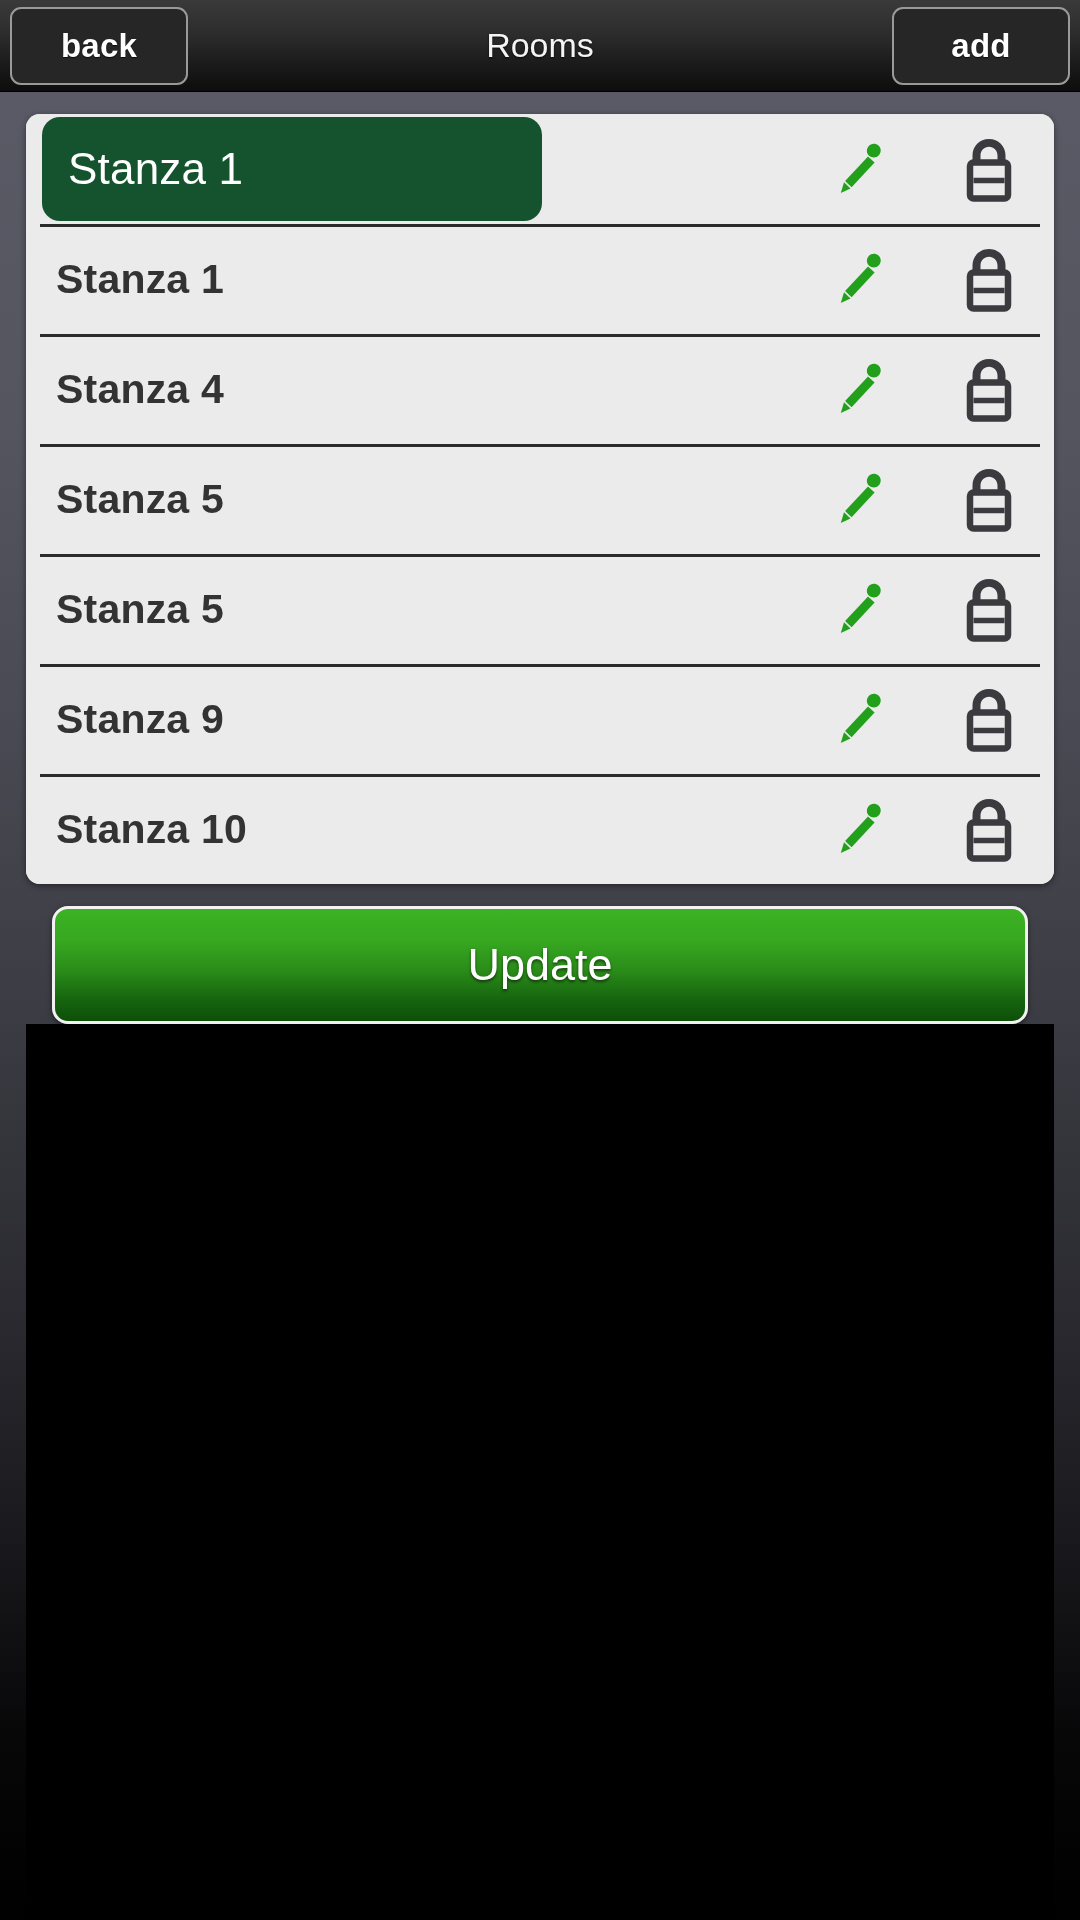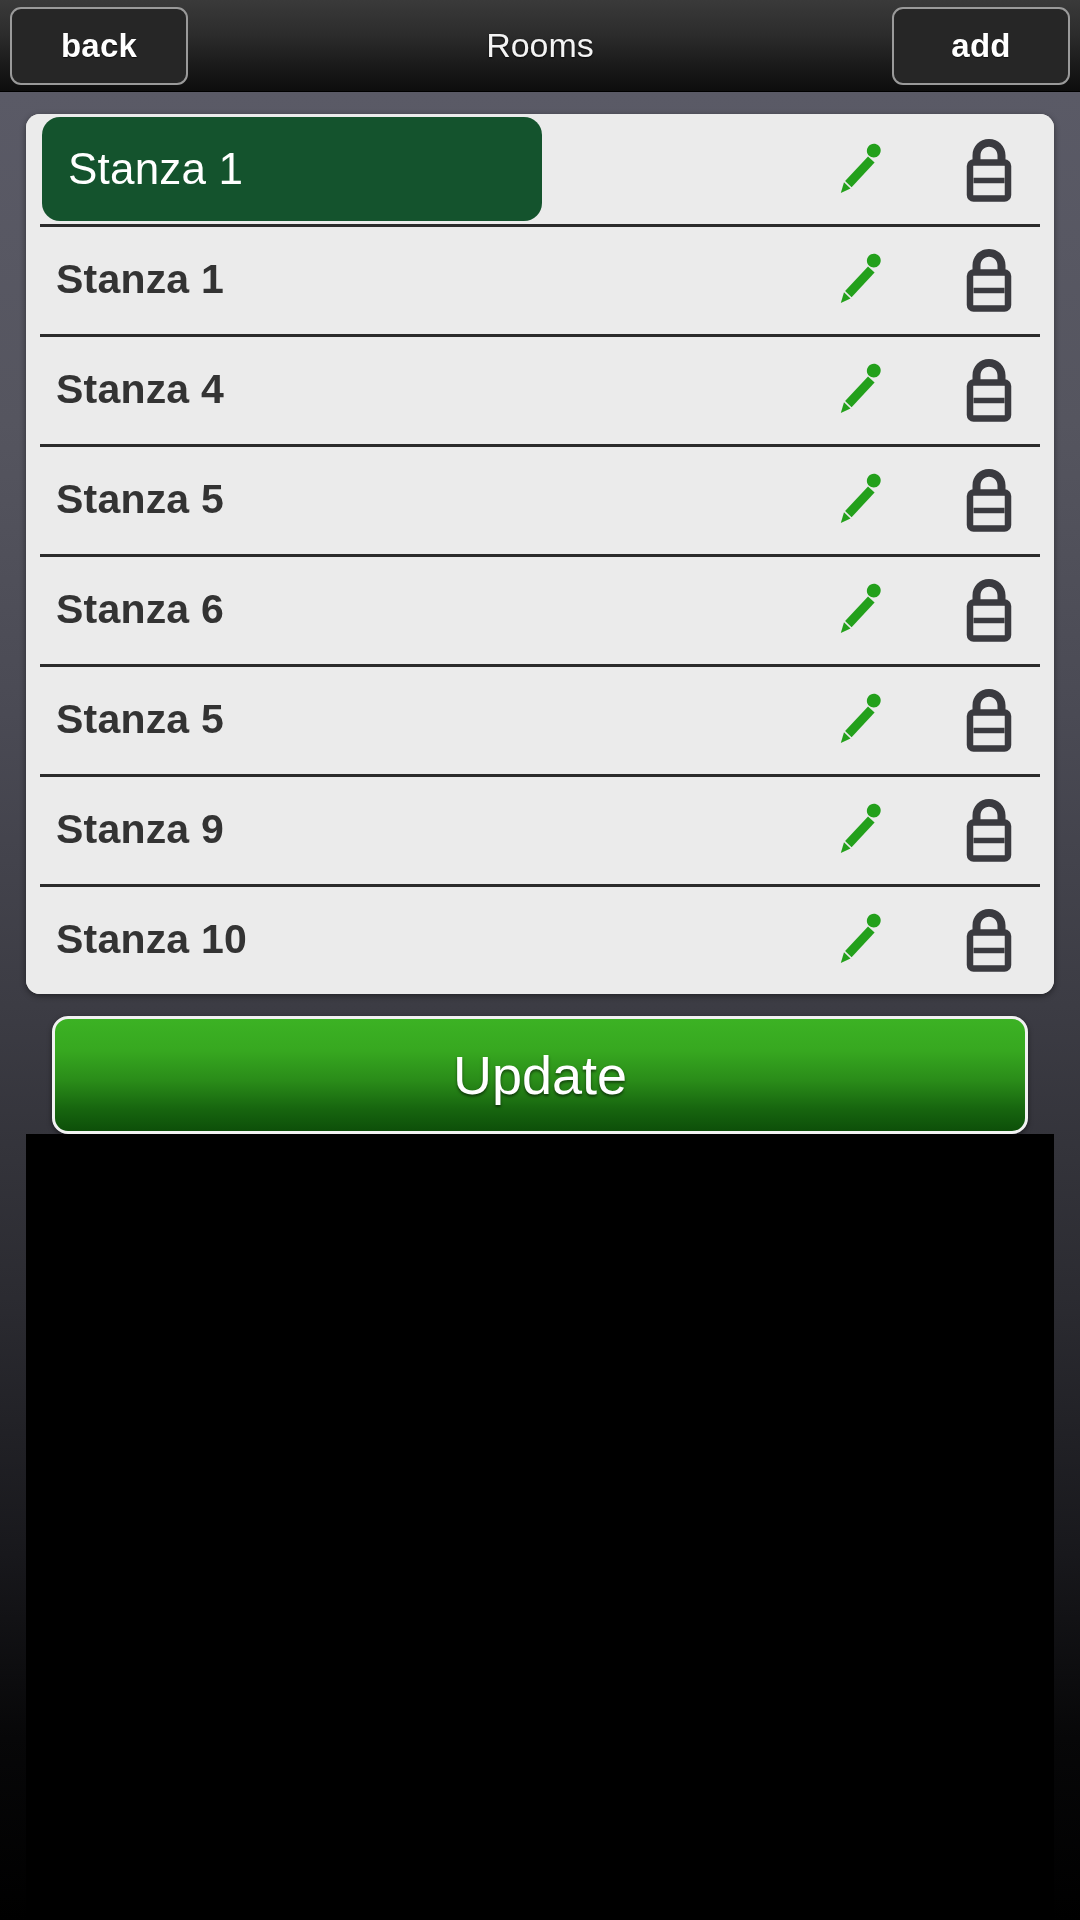--- a/index.html
+++ b/index.html
@@ -153,21 +153,21 @@
     height:118px;
     border-radius:16px;
     border:3px solid #f2f2f2;
     background:linear-gradient(to bottom,
         #3cb224 0%,
         #37a820 28%,
         #2a8c19 55%,
         #17660f 80%,
         #0d4f09 100%);
     color:#ffffff;
-    font-size:54px;
+    font-size:45px;
     font-weight:400;
     display:flex;
     align-items:center;
     justify-content:center;
     text-shadow:0 2px 3px rgba(0,0,0,.55);
     box-shadow:0 2px 5px rgba(0,0,0,.5);
   }
   .tail { flex:1 1 auto; background:#000; }
 </style>
 </head>
@@ -263,39 +263,20 @@
           </div>
           <div class="icon-cell lock-cell">
             <svg class="lock-icon" width="62" height="70" viewBox="0 0 62 70">
               <path d="M31 5 C21.5 5 14.5 12.2 14.5 21.5 L14.5 30 L22.5 30 L22.5 21.5 C22.5 16.5 26.3 12.8 31 12.8 C35.7 12.8 39.5 16.5 39.5 21.5 L39.5 30 L47.5 30 L47.5 21.5 C47.5 12.2 40.5 5 31 5 Z" fill="#3a3a3f"></path>
               <rect x="12" y="28.5" width="38" height="36" rx="3.5" ry="3.5" fill="none" stroke="#3a3a3f" stroke-width="6.5"></rect>
               <line x1="15.5" y1="46.5" x2="46.5" y2="46.5" stroke="#3a3a3f" stroke-width="5.5"></line>
             </svg>
           </div>
         </div>
         <div class="row">
-          <span class="row-label">Stanza 6</span>
-          <div class="icon-cell">
-            <svg class="pencil-icon" width="64" height="64" viewBox="0 0 64 64">
-              <g fill="#23a01b">
-                <path d="M46.5 8.5c-3.0 -2.6 -7.6 -2.3 -10.1 0.9 -2.3 2.9 -1.9 7.0 0.8 9.4 2.9 2.6 7.4 2.2 9.9 -0.8 2.4 -3.0 2.1 -7.2 -0.6 -9.5z"></path>
-                <path d="M36.0 19.4 L13.1 44.0 L19.6 50.2 L42.6 25.6 Z"></path>
-                <path d="M12.0 45.3 L8.8 56.0 L18.5 51.4 Z"></path>
-              </g>
-            </svg>
-          </div>
-          <div class="icon-cell lock-cell">
-            <svg class="lock-icon" width="62" height="70" viewBox="0 0 62 70">
-              <path d="M31 5 C21.5 5 14.5 12.2 14.5 21.5 L14.5 30 L22.5 30 L22.5 21.5 C22.5 16.5 26.3 12.8 31 12.8 C35.7 12.8 39.5 16.5 39.5 21.5 L39.5 30 L47.5 30 L47.5 21.5 C47.5 12.2 40.5 5 31 5 Z" fill="#3a3a3f"></path>
-              <rect x="12" y="28.5" width="38" height="36" rx="3.5" ry="3.5" fill="none" stroke="#3a3a3f" stroke-width="6.5"></rect>
-              <line x1="15.5" y1="46.5" x2="46.5" y2="46.5" stroke="#3a3a3f" stroke-width="5.5"></line>
-            </svg>
-          </div>
-        </div>
-        <div class="row">
           <span class="row-label">Stanza 5</span>
           <div class="icon-cell">
             <svg class="pencil-icon" width="64" height="64" viewBox="0 0 64 64">
               <g fill="#23a01b">
                 <path d="M46.5 8.5c-3.0 -2.6 -7.6 -2.3 -10.1 0.9 -2.3 2.9 -1.9 7.0 0.8 9.4 2.9 2.6 7.4 2.2 9.9 -0.8 2.4 -3.0 2.1 -7.2 -0.6 -9.5z"></path>
                 <path d="M36.0 19.4 L13.1 44.0 L19.6 50.2 L42.6 25.6 Z"></path>
                 <path d="M12.0 45.3 L8.8 56.0 L18.5 51.4 Z"></path>
               </g>
             </svg>
           </div>

